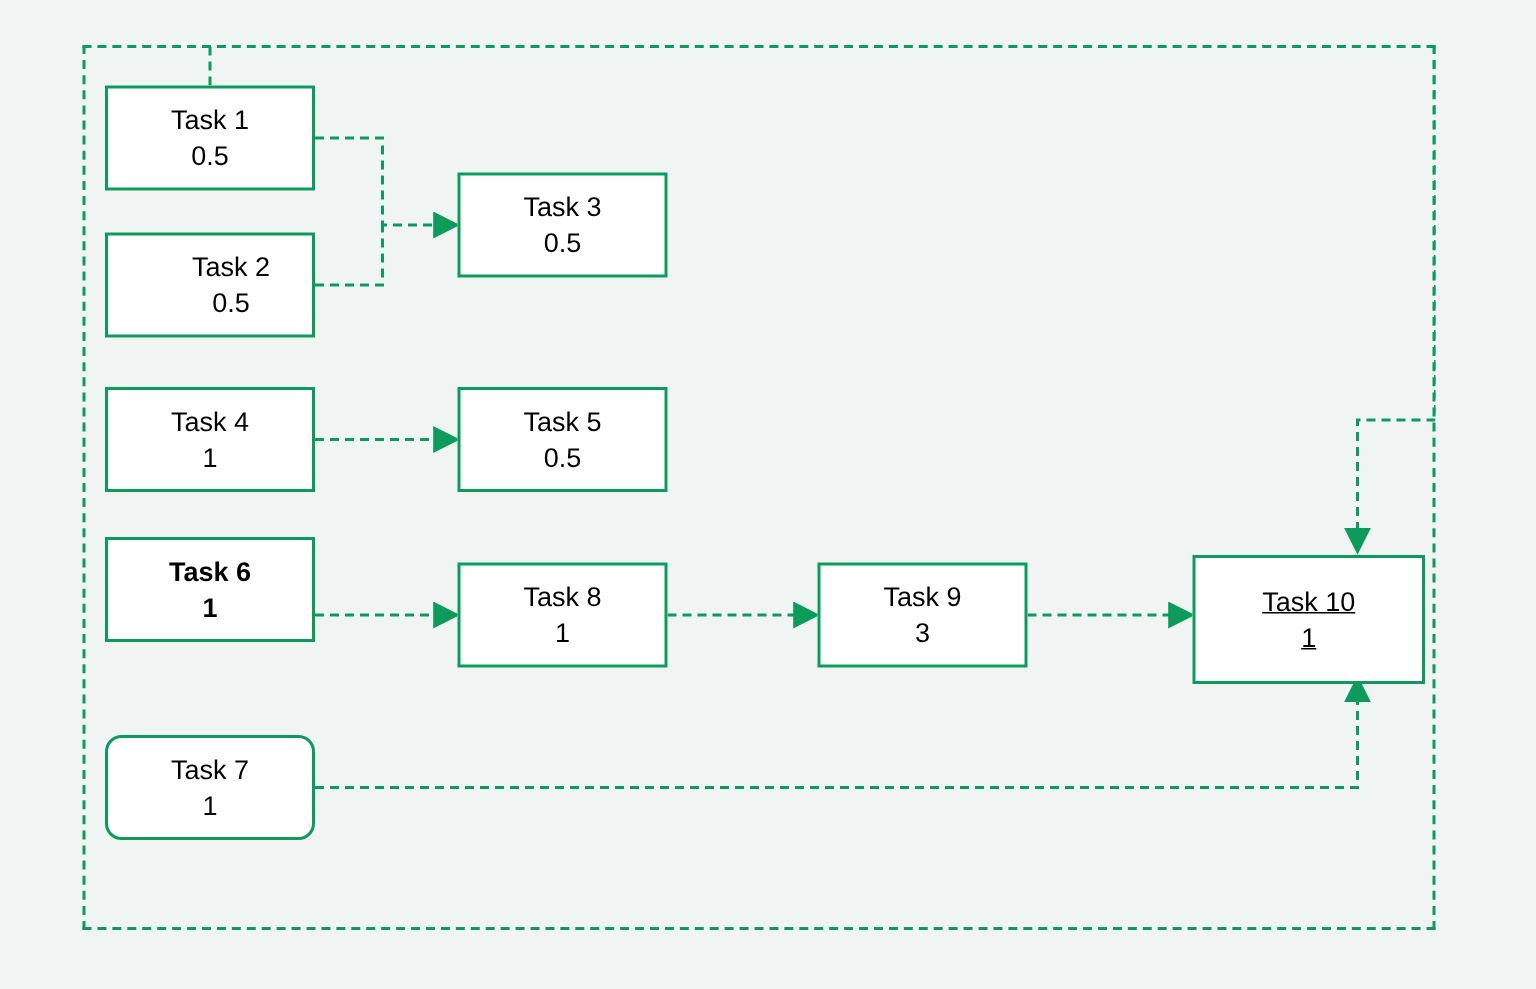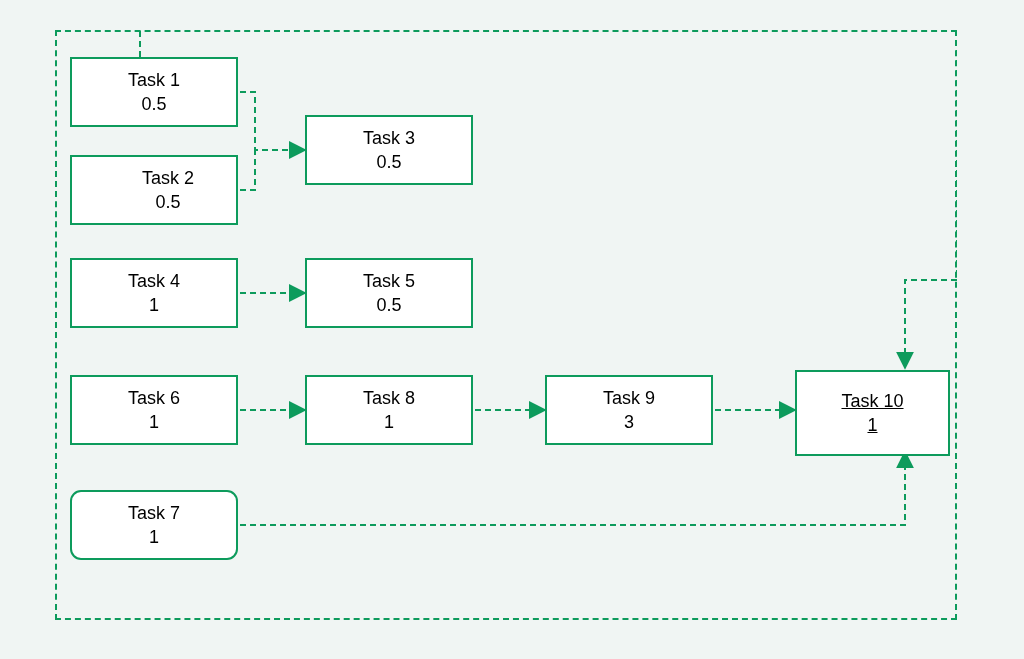--- a/index.html
+++ b/index.html
@@ -13,21 +13,21 @@
     .canvas {
       position: absolute;
       left: 55px;
       top: 30px;
       width: 902px;
       height: 590px;
       border: 2px dashed #0d9b5c;
     }
     .node {
       position: absolute;
-      width: 168px;
+      width: 140px;
       height: 70px;
       background: #ffffff;
       border: 2px solid #0d9b5c;
       display: flex;
       flex-direction: column;
       align-items: center;
       justify-content: center;
       font-size: 18px;
       color: #000;
       line-height: 1.35;
@@ -83,21 +83,21 @@
   <span>0.5</span>
 </div>
 <div class="node" style="left:70px;  top:258px;justify-content:center;">
   <span>Task 4</span>
   <span>1</span>
 </div>
 <div class="node" style="left:305px; top:258px;align-items:center;">
   <span>Task 5</span>
   <span>0.5</span>
 </div>
-<div class="node" style="left:70px;  top:375px;">
+<div class="node" style="left:70px;  top:358px;font-weight:bold;">
   <span>Task 6</span>
   <span>1</span>
 </div>
 <div class="node" style="left:70px;  top:490px;border-radius:11px;">
   <span>Task 7</span>
   <span>1</span>
 </div>
 <div class="node" style="left:305px; top:375px;text-align:center;">
   <span>Task 8</span>
   <span>1</span>

